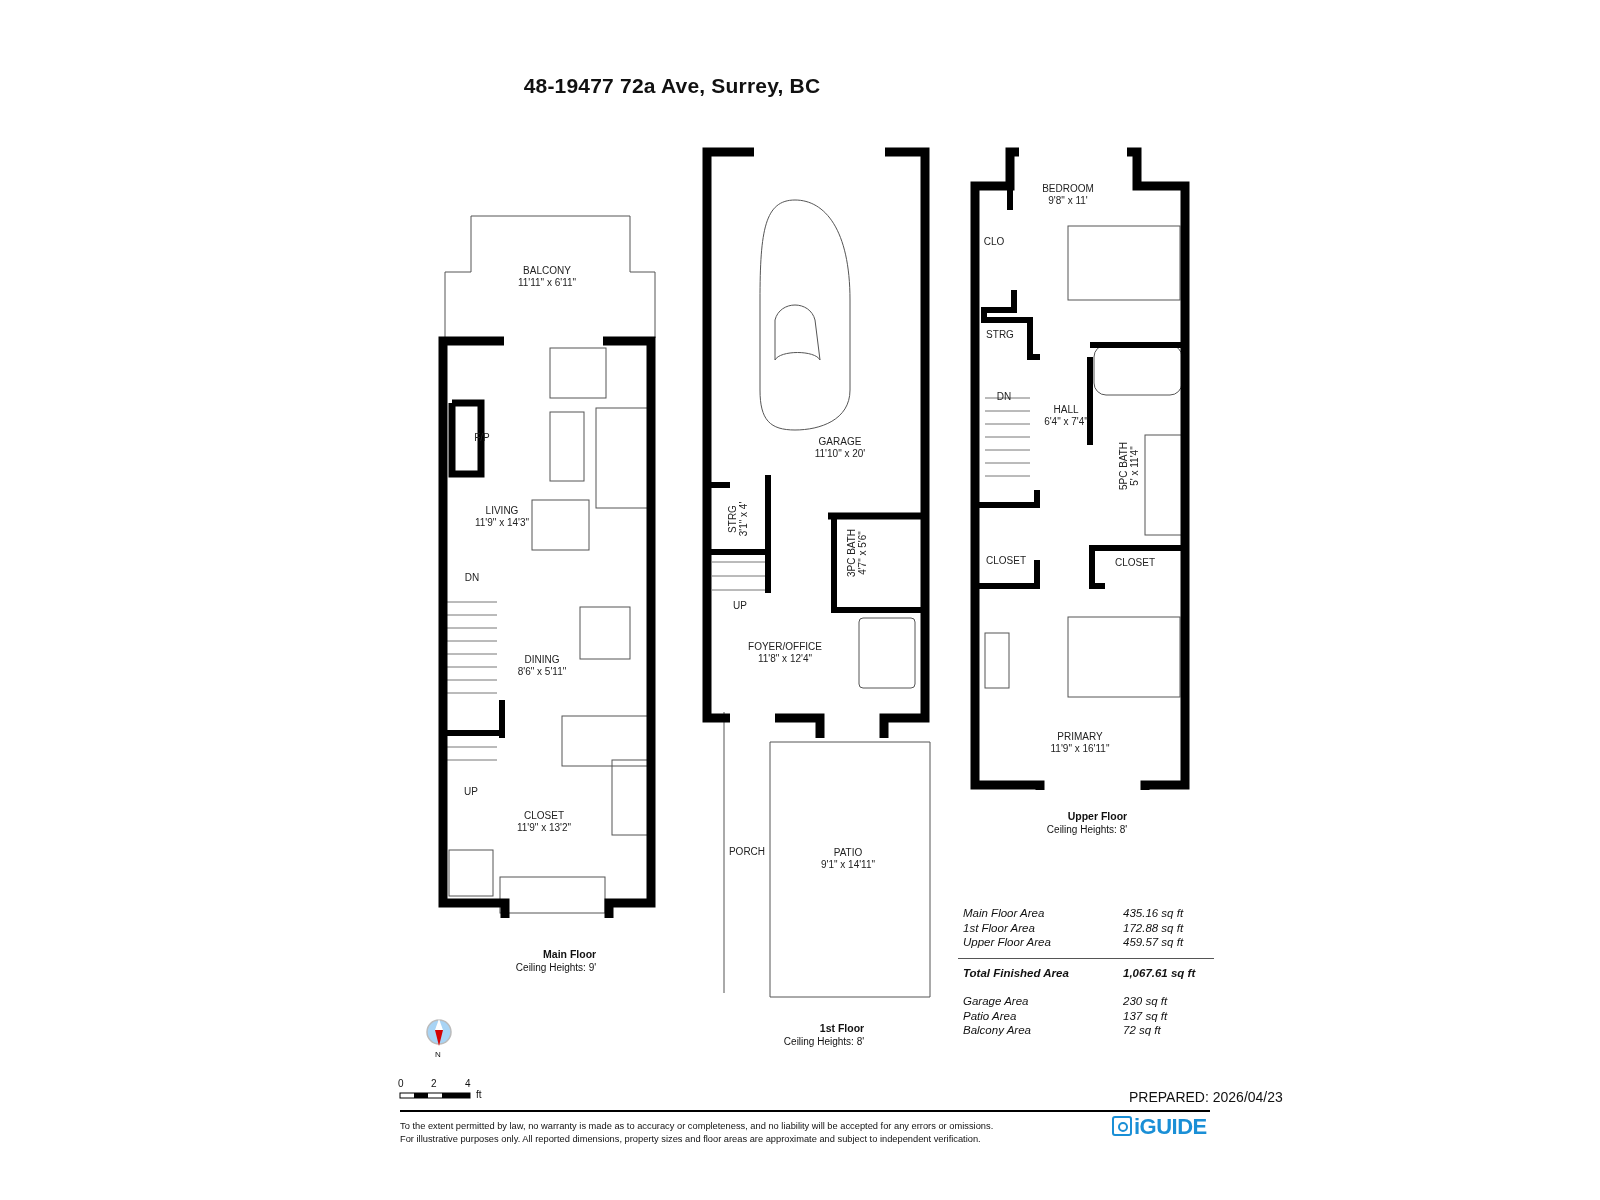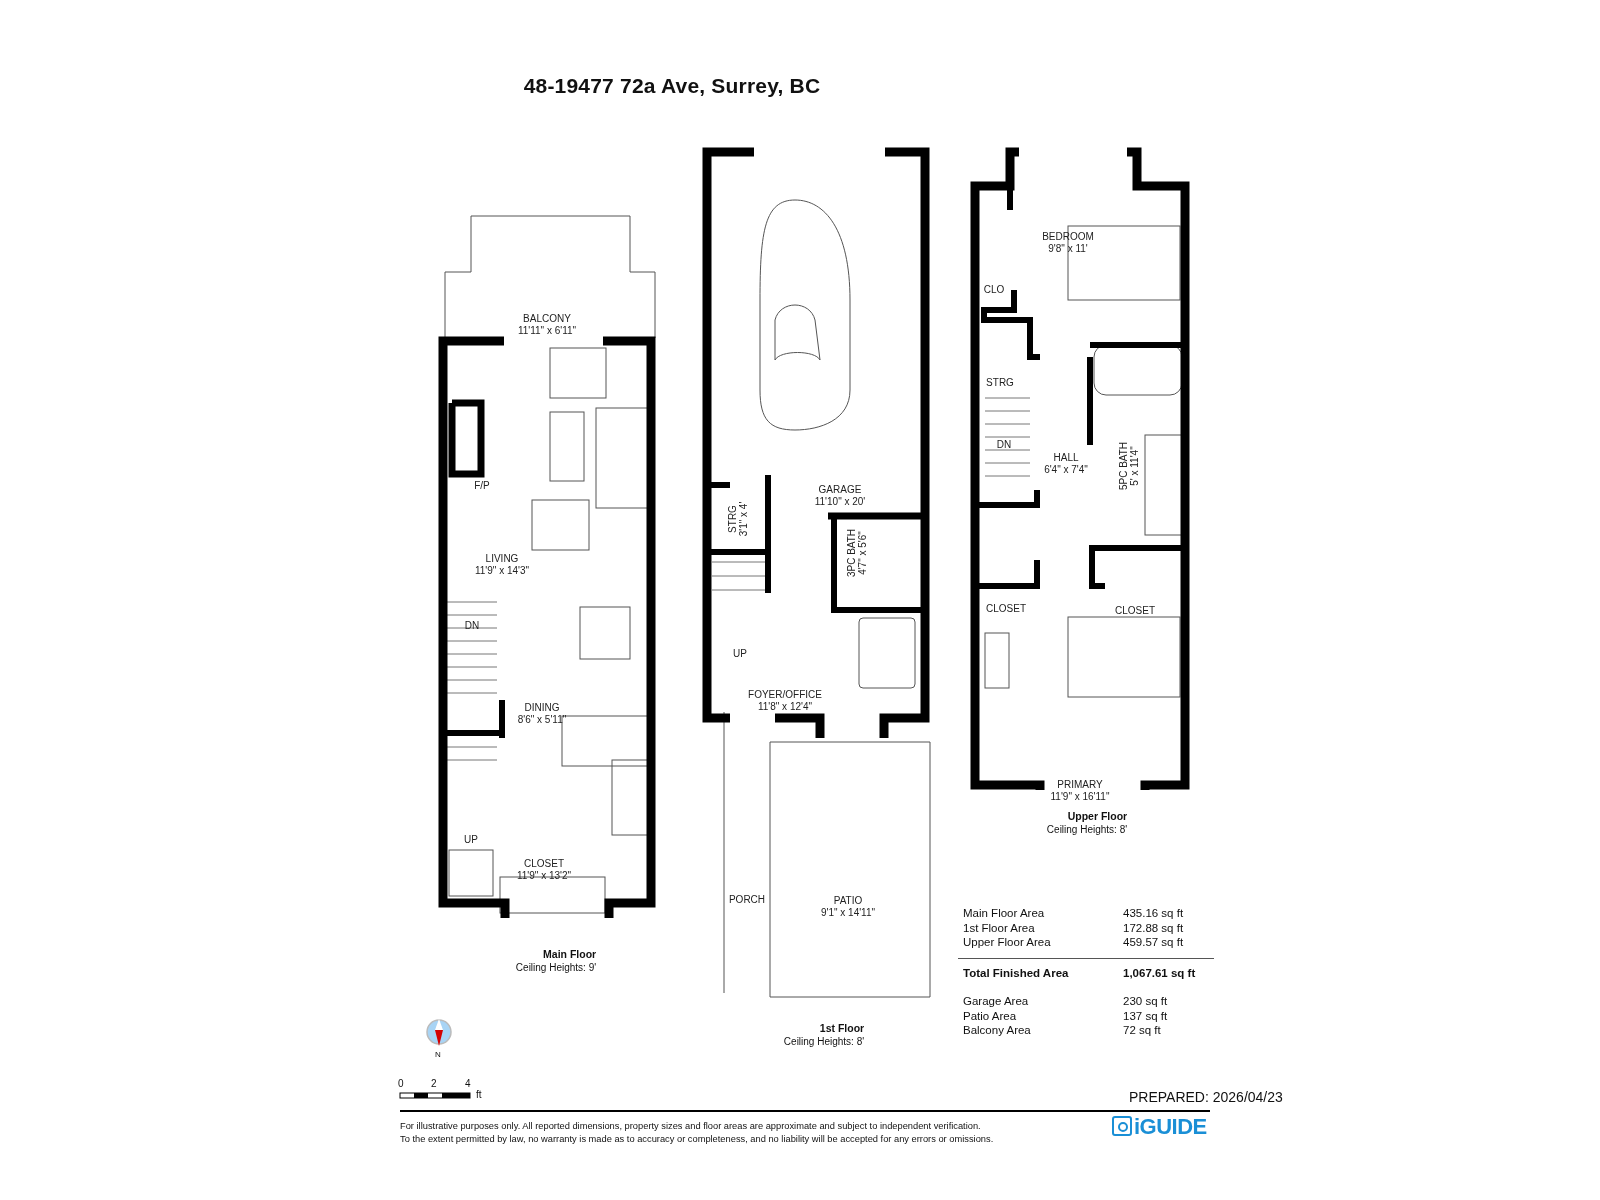--- a/index.html
+++ b/index.html
@@ -1,24 +1,24 @@
 <!DOCTYPE html>
 <html><head>
 <meta charset="utf-8">
 <style>
   html,body{margin:0;padding:0;background:#fff;}
   body{width:1600px;height:1200px;position:relative;overflow:hidden;font-family:"Liberation Sans",sans-serif;color:#111;}
   .title{position:absolute;left:0;width:1344px;top:74px;text-align:center;font-size:21px;font-weight:bold;letter-spacing:0.2px;}
   svg.plan{position:absolute;left:0;top:0;}
-  .lbl{position:absolute;text-align:center;font-size:10px;line-height:12px;color:#222;white-space:nowrap;transform:translateX(-50%);margin-top:48px;}
+  .lbl{position:absolute;text-align:center;font-size:10px;line-height:12px;color:#222;white-space:nowrap;transform:translateX(-50%);}
   .lbl .n{display:block;}
   .vlbl{position:absolute;font-size:10px;line-height:11px;color:#222;white-space:nowrap;transform:translate(-50%,-50%) rotate(-90deg);text-align:center;}
   .flr{position:absolute;text-align:right;transform:translateX(-50%);font-size:10px;line-height:13px;}
   .flr b{display:block;font-size:10.5px;}
-  .areas{position:absolute;left:963px;top:906px;width:246px;font-size:11.5px;line-height:14.5px;}
+  .areas{position:absolute;left:963px;top:906px;width:246px;font-size:11.5px;line-height:14.5px;font-style:italic;}
   .areas .row{display:flex;}
   .areas .k{width:160px;}
   .areas .hr{border-top:1.6px solid #555;margin:8px -5px 7px -5px;}
   .areas .tot{font-weight:bold;}
   .areas .gap{height:14px;}
   .prepared{position:absolute;left:1129px;top:1089px;font-size:14px;}
   .rule{position:absolute;left:400px;top:1110px;width:810px;border-top:2.4px solid #000;}
   .disc{position:absolute;left:400px;top:1120px;font-size:9.3px;line-height:13px;width:720px;}
   .logo{position:absolute;left:1112px;top:1114px;font-size:22px;color:#1a8fd6;font-weight:bold;letter-spacing:-0.5px;}
   .logo .box{display:inline-block;width:16px;height:16px;border:2.5px solid #1a8fd6;border-radius:3px;vertical-align:-2px;margin-right:2px;position:relative;}
@@ -206,16 +206,16 @@
 
 <div class="compass-n">N</div>
 <span class="scale-nums" style="left:398px;">0</span>
 <span class="scale-nums" style="left:431px;">2</span>
 <span class="scale-nums" style="left:465px;">4</span>
 <span class="scale-nums" style="left:476px;top:1089px;">ft</span>
 
 <div class="prepared">PREPARED: 2026/04/23</div>
 <div class="rule"></div>
 <div class="disc">
+  <div>To the extent permitted by law, no warranty is made as to accuracy or completeness, and no liability will be accepted for any errors or omissions.</div>
   <div>For illustrative purposes only. All reported dimensions, property sizes and floor areas are approximate and subject to independent verification.</div>
-  <div>To the extent permitted by law, no warranty is made as to accuracy or completeness, and no liability will be accepted for any errors or omissions.</div>
 </div>
 <div class="logo"><span class="box"></span><span>iGUIDE</span></div>
 
 </body></html>

